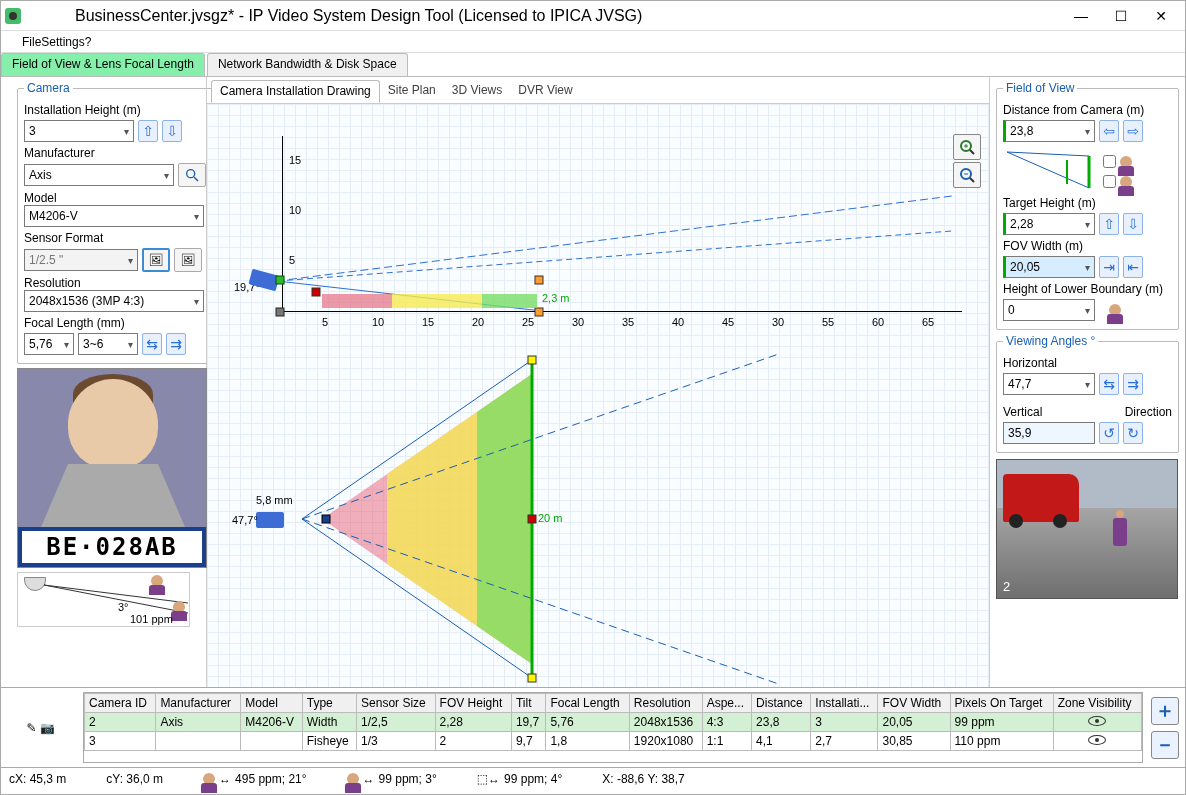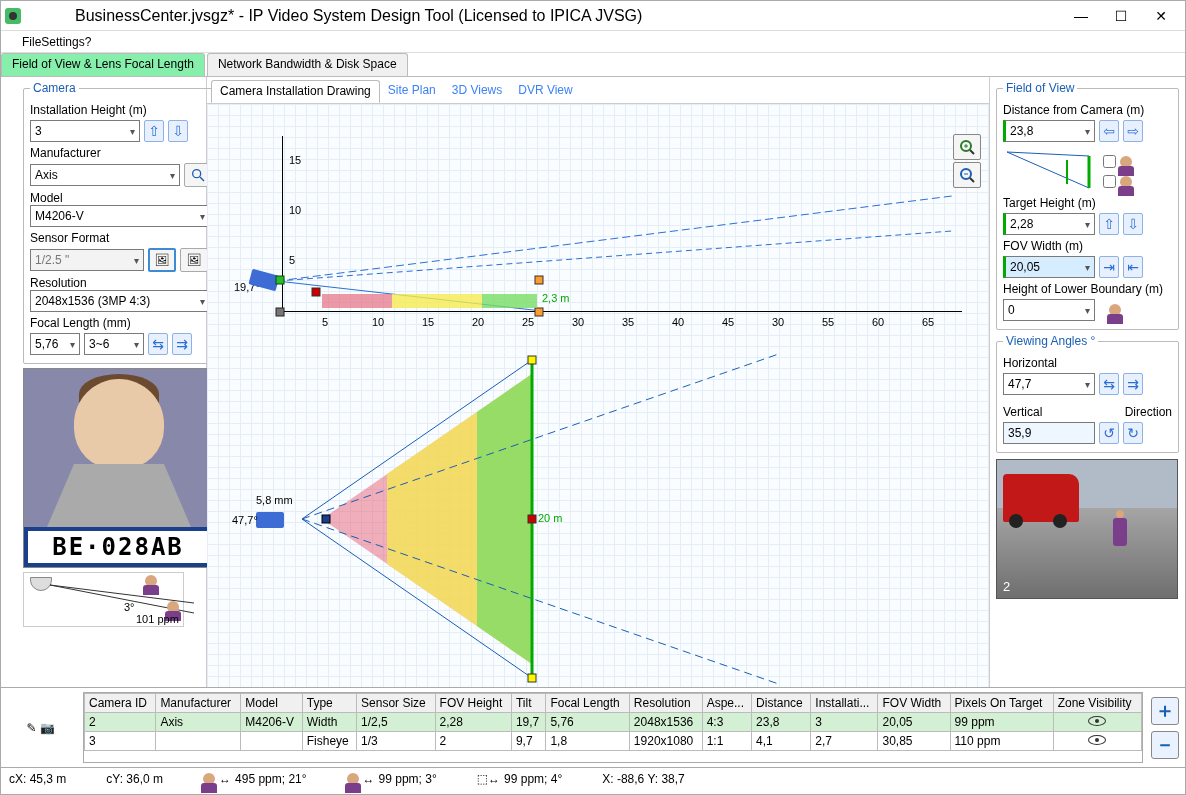--- a/index.html
+++ b/index.html
@@ -8,40 +8,40 @@
 .titlebar .appicon { width: 16px; height: 16px; background: #4b6; border-radius: 3px; margin-right: 6px; position:relative;}
 .titlebar .appicon::after{content:"";position:absolute;width:8px;height:8px;background:#333;border-radius:50%;top:4px;left:4px;}
 .titlebar .title { flex: 1; font-size: 16px; margin-left: 48px; }
 .titlebar .winbtn { width: 40px; height: 28px; display: flex; align-items: center; justify-content: center; font-size:14px;}
 .menubar { height: 22px; display: flex; align-items: center; padding: 0 21px; border-bottom: 1px solid #ddd; }
 .menubar span { font-size: 12px; }
 .maintabs { display: flex; height: 24px; border-bottom: 1px solid #bbb; }
 .maintabs .tab { padding: 3px 10px; border: 1px solid #bbb; border-bottom: none; background: #f0f0f0; margin-right: 2px; font-size:12px; border-radius:3px 3px 0 0;}
 .maintabs .tab.active { background: #86efac; }
 .workspace { display: flex; height: 610px; }
-.leftpanel { width: 206px; padding: 4px 22px; border-right: 1px solid #ccc; }
+.leftpanel { width: 206px; padding: 4px 16px; border-right: 1px solid #ccc; }
 fieldset{border:1px solid #bbb;padding:4px 6px 8px 6px;margin-bottom:4px;border-radius:2px;}
 legend{font-size:12px;color:#1a5fb4;padding:0 3px;}
 .row{display:flex;align-items:center;gap:4px;margin-top:3px;}
 .label{font-size:12px;margin-top:4px;}
 .combo{border:1px solid #7a7a7a;height:22px;padding:0 4px;font-size:12px;background:#fff;display:flex;align-items:center;justify-content:space-between;}
 .combo .caret{font-size:10px;color:#555;}
 .arrowbtn{width:20px;height:22px;border:1px solid #8cb3e8;background:#e8f0fd;display:flex;align-items:center;justify-content:center;color:#2a6fd6;font-size:14px;border-radius:2px;}
 .iconbtn{width:28px;height:24px;border:1px solid #aaa;background:#f5f5f5;display:flex;align-items:center;justify-content:center;border-radius:2px;}
 .iconbtn svg{width:16px;height:16px;}
 .preview{width:190px;height:200px;border:1px solid #888;margin-top:0;background:#88a;position:relative;overflow:hidden;}
 .preview .face{position:absolute;left:50px;top:10px;width:90px;height:90px;background:#e8c9a8;border-radius:50% 50% 45% 45%;filter:blur(0.5px);}
 .preview .hair{position:absolute;left:55px;top:5px;width:80px;height:40px;background:#6b4a2f;border-radius:50% 50% 0 0;}
 .preview .suit{position:absolute;left:20px;top:95px;width:150px;height:70px;background:#aaa;clip-path:polygon(20% 0,80% 0,100% 100%,0 100%);}
 .plate{position:absolute;bottom:0;left:0;right:0;height:40px;background:#fff;border:4px solid #1a3f8b;display:flex;align-items:center;justify-content:center;font-family:monospace;font-size:24px;font-weight:bold;letter-spacing:2px;}
 .bottomsketch{height:55px;border:1px solid #ccc;margin-top:4px;position:relative;}
 .bottomsketch .cam{position:absolute;left:6px;top:4px;width:22px;height:14px;background:#ddd;border:1px solid #888;border-radius:0 0 11px 11px;}
 .centerpanel{flex:1;display:flex;flex-direction:column;}
 .centertabs{display:flex;height:24px;padding-left:4px;border-bottom:1px solid #ccc;margin-top:3px;}
-.centertabs .ctab{padding:3px 8px;font-size:12px;color:#3b82f6;}
+.centertabs .ctab{padding:3px 8px;font-size:12px;color:#404040;}
 .centertabs .ctab.active{border:1px solid #bbb;border-bottom:1px solid #fff;background:#fff;border-radius:3px 3px 0 0;color:#000;}
 .canvas{flex:1;position:relative;background:#fafdff;background-image:linear-gradient(#e5eef7 1px,transparent 1px),linear-gradient(90deg,#e5eef7 1px,transparent 1px);background-size:11px 11px;overflow:hidden;}
 .zoombox{position:absolute;right:8px;top:30px;}
 .zoombox .zb{width:28px;height:26px;border:1px solid #888;background:#f5f5f5;display:flex;align-items:center;justify-content:center;margin-bottom:2px;border-radius:2px;}
 .rightpanel{width:196px;padding:4px 6px;border-left:1px solid #ccc;}
 .readonly{background:#eef6ff;}
 .highlight{background:#d6ecff;}
 .scene3d{width:182px;height:140px;border:1px solid #555;margin-top:6px;position:relative;background:linear-gradient(#b0bbc7 0%,#b0bbc7 35%,#a5a5a5 35%,#6f6f6f 100%);}
 .van{position:absolute;left:6px;top:14px;width:76px;height:48px;background:#c21818;border-radius:4px 10px 2px 2px;}
 .van::after{content:"";position:absolute;bottom:-6px;left:6px;width:14px;height:14px;background:#222;border-radius:50%;box-shadow:44px 0 #222;}

